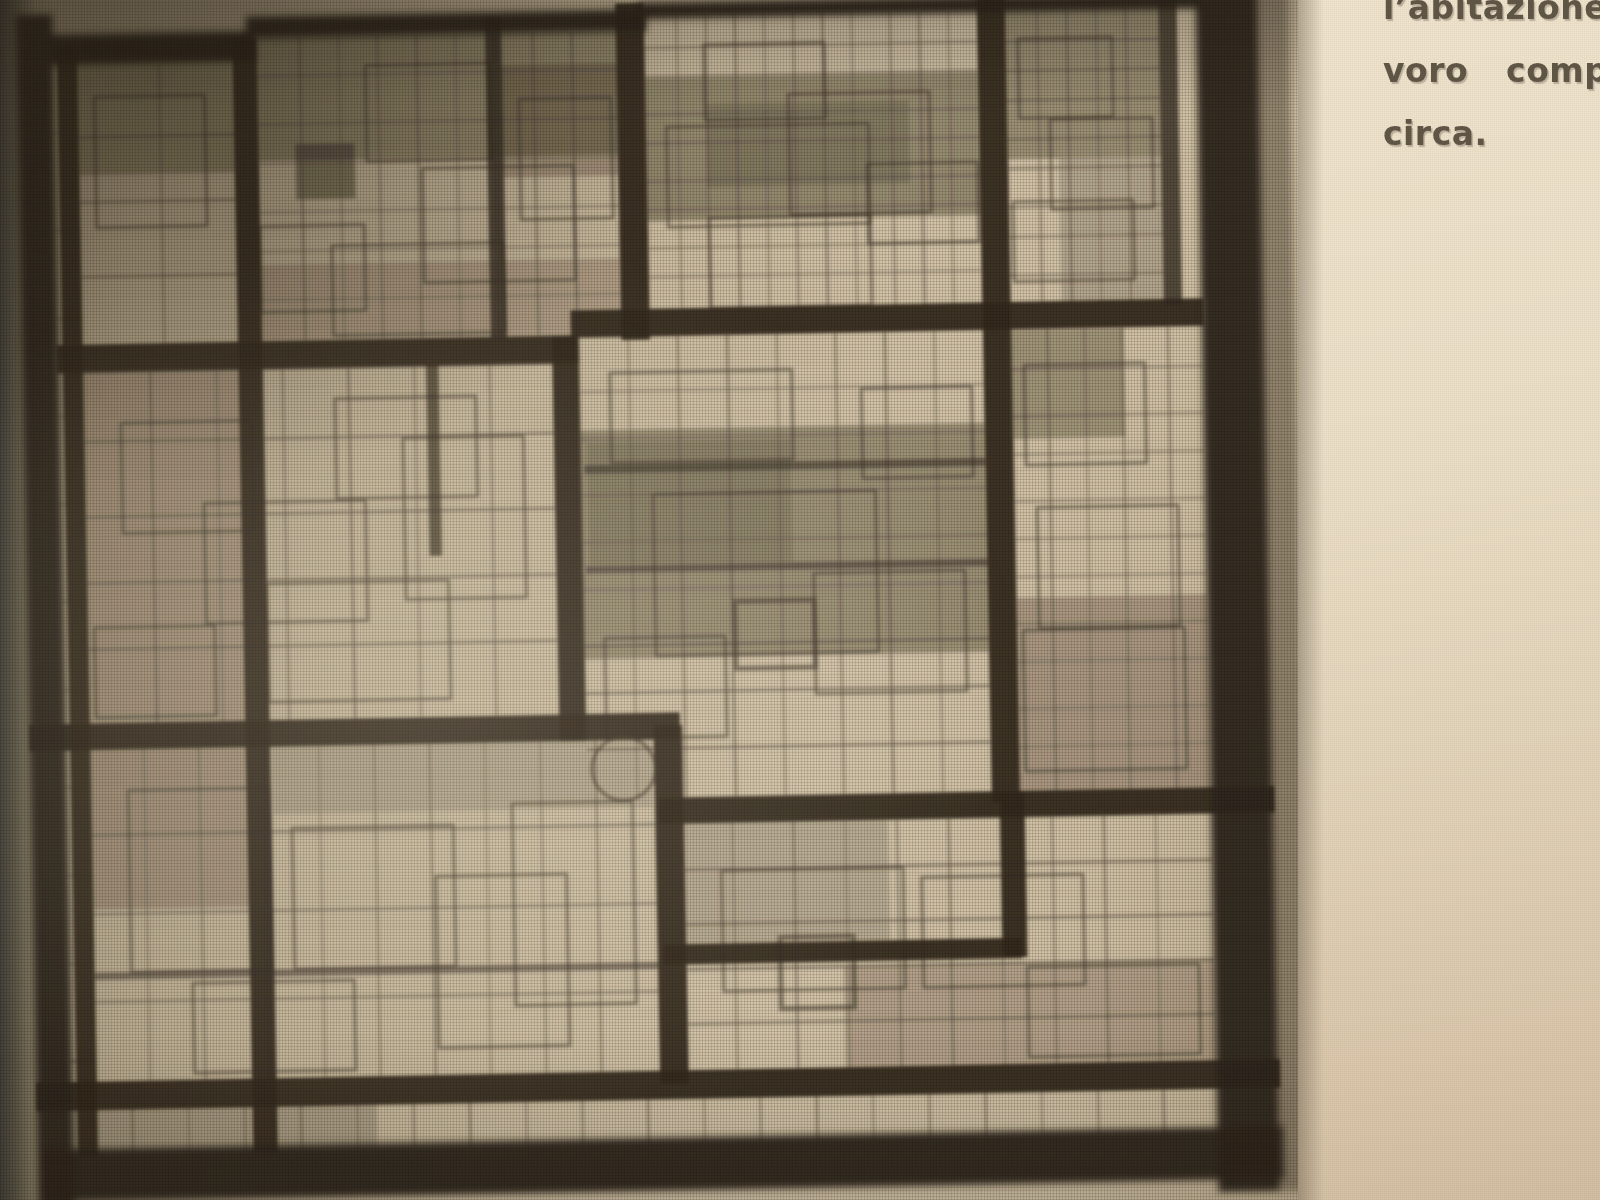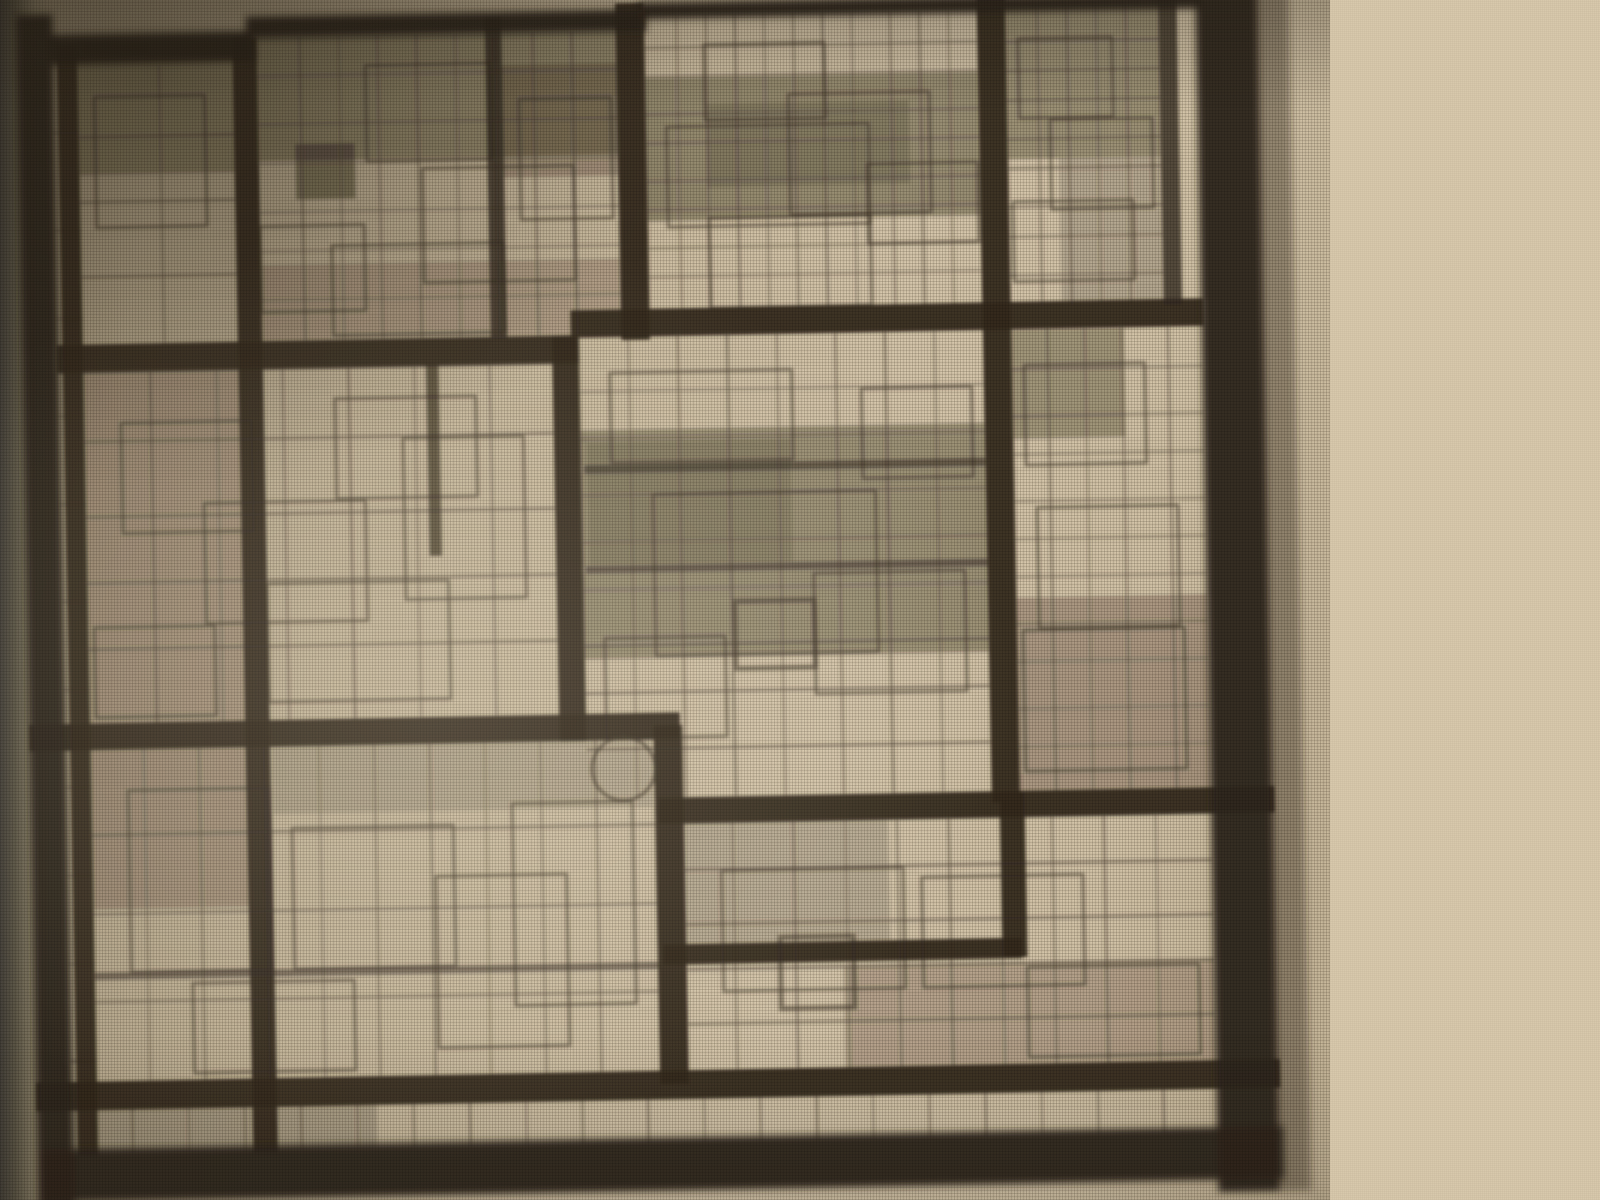--- a/index.html
+++ b/index.html
@@ -296,15 +296,22 @@
           <rect x="60" y="20" width="200" height="30" fill="#31281d" opacity="0.96"></rect>
           <rect x="252" y="6" width="392" height="22" fill="#31281d" opacity="0.96"></rect>
           <rect x="636" y="0" width="551" height="16" fill="#31281d" opacity="0.96"></rect>
         </g>
     </g>
   </svg>
 
   <div class="halftone"></div>
   <div class="figlight"></div>
 
+  <div class="page-right">
+    <div class="caption">
+      <div class="cap-line">l’abitazione</div>
+      <div class="cap-line">voro comp</div>
+      <div class="cap-line">circa.</div>
+    </div>
+  </div>
 
   <div class="grain"></div>
 </div>
 
 </body></html>

